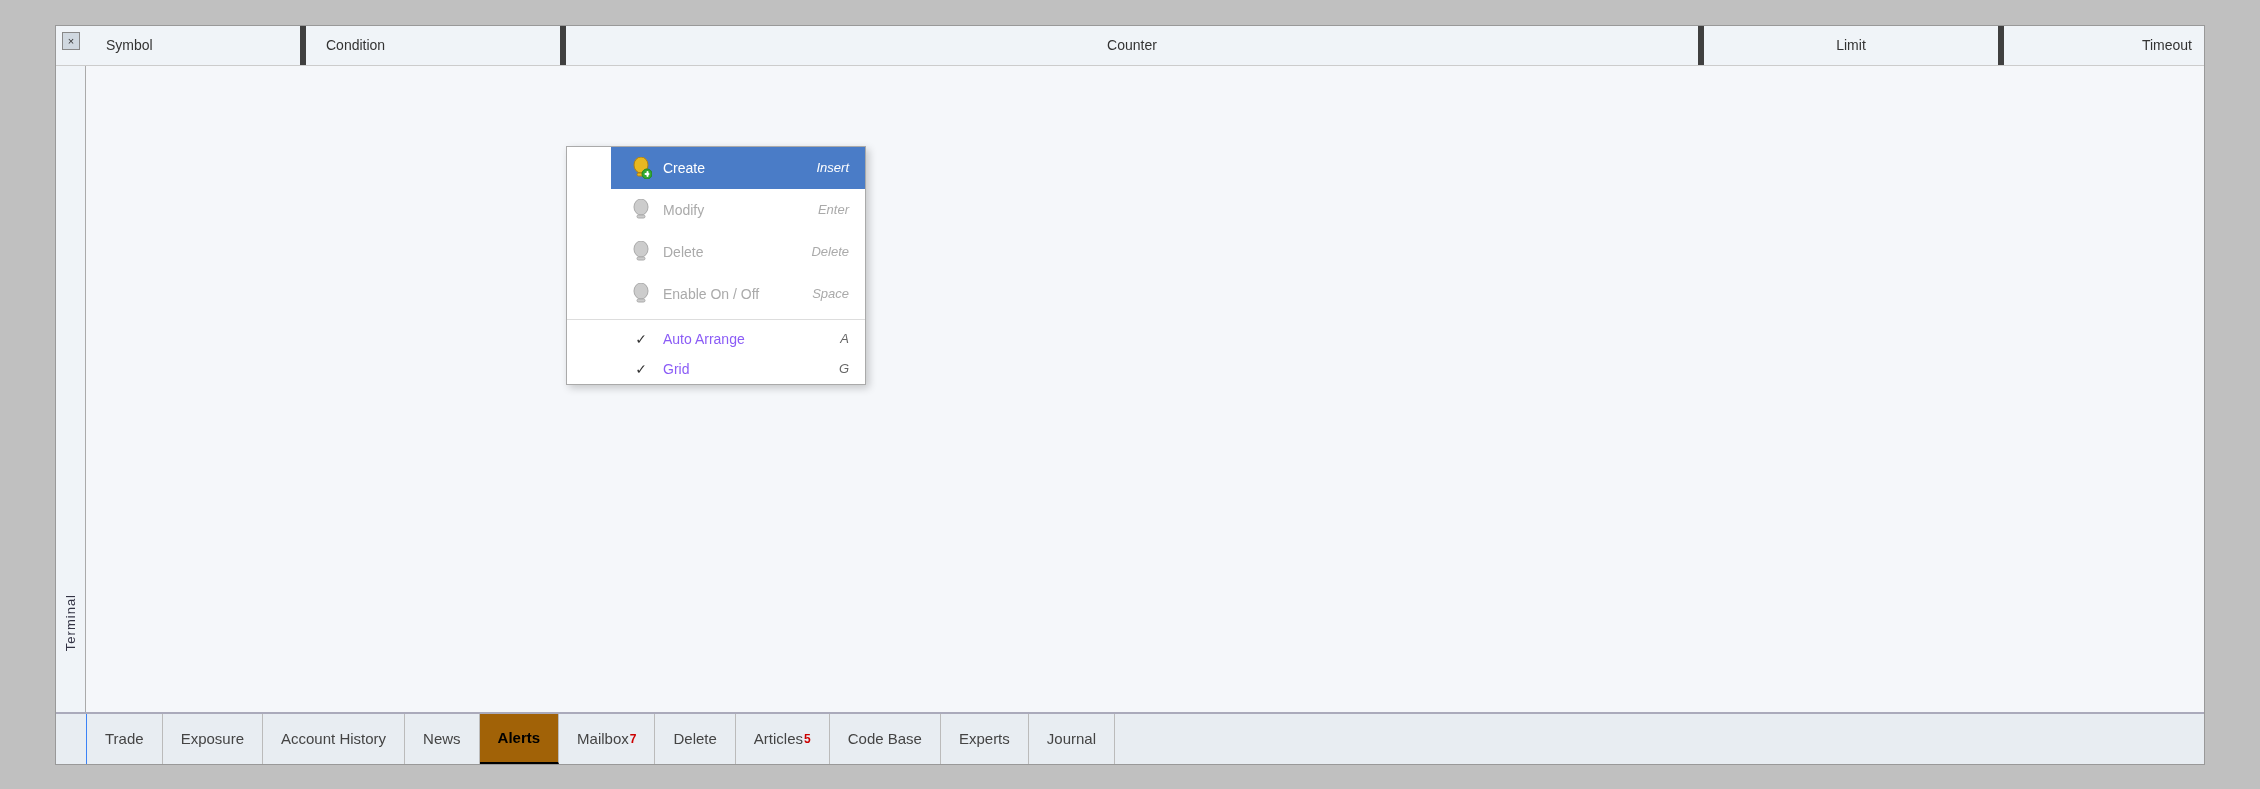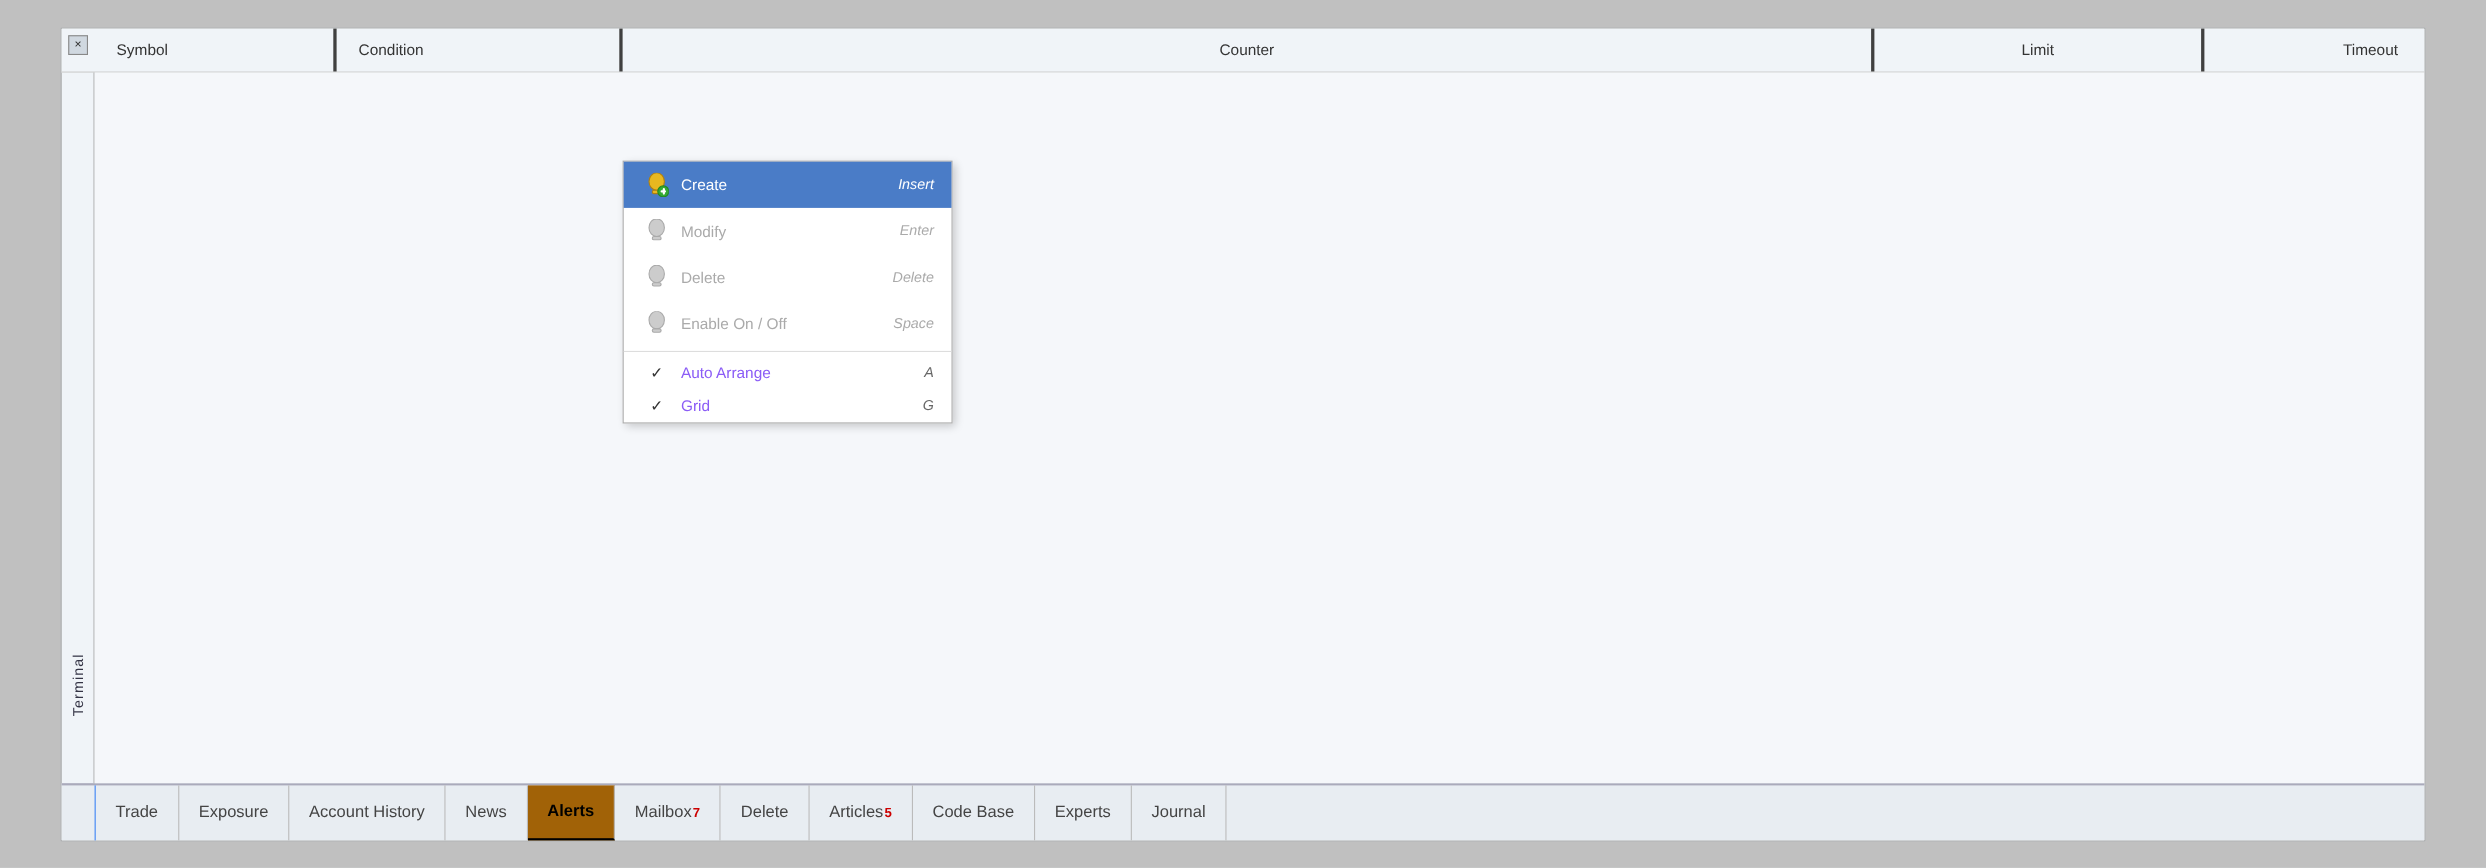--- a/index.html
+++ b/index.html
@@ -50,35 +50,35 @@
       background: #f0f4f8;
       border-bottom: 1px solid #ccc;
       padding-left: 30px;
       flex-shrink: 0;
     }
 
     .col-item {
       color: #333;
       font-size: 14px;
       padding: 0 20px;
-      border-right: 3px solid #404040;
+      border-right: 6px solid #404040;
       height: 100%;
       display: flex;
       align-items: center;
     }
 
     .col-item:last-child {
       border-right: none;
     }
 
     .col-symbol { width: 220px; }
     .col-condition { width: 260px; }
     .col-counter { flex: 1; justify-content: center; }
     .col-limit { width: 300px; justify-content: center; }
-    .col-timeout { width: 200px; justify-content: flex-end; padding-right: 24px; text-align: right; }
+    .col-timeout { width: 200px; justify-content: flex-end; padding-right: 12px; text-align: right; }
 
     .main-content {
       flex: 1;
       position: relative;
       display: flex;
     }
 
     .sidebar-terminal {
       width: 30px;
       background: linear-gradient(to bottom, #d0d8e4 0%, #b0bcc8 40%, #8090a0 70%, #6070808 100%);
@@ -117,20 +117,21 @@
       box-shadow: 3px 3px 8px rgba(0,0,0,0.2);
       z-index: 100;
     }
 
     .menu-item {
       display: flex;
       align-items: center;
       padding: 7px 16px;
       cursor: pointer;
       position: relative;
+      margin-left: 44px;
     }
 
     .menu-item.active {
       background: #4a7cc7;
     }
 
     .menu-item.active .menu-label,
     .menu-item.active .menu-shortcut {
       color: #fff;
     }

